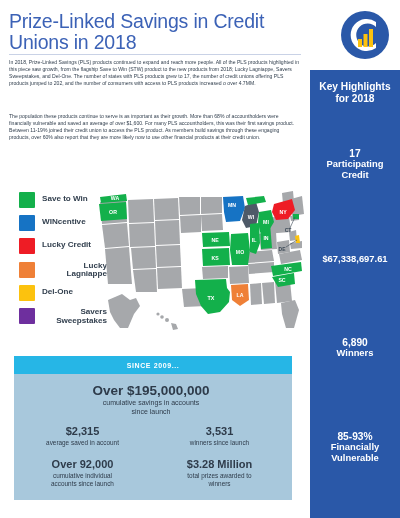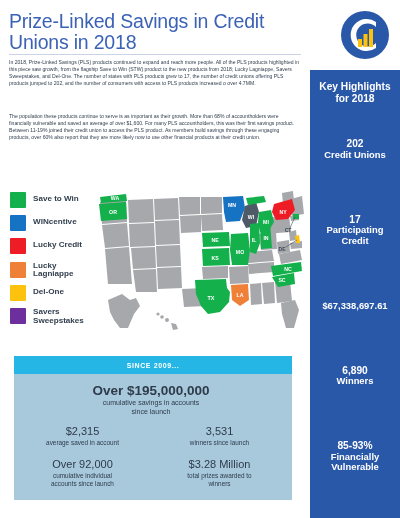--- a/index.html
+++ b/index.html
@@ -23,21 +23,21 @@
 
   .para{
     position:absolute;left:9px;width:292px;
     font-size:5.1px;line-height:7.05px;color:#33404f;
     text-align:left;
   }
   .para.p1{top:59px;}
   .para.p2{top:113px;}
 
   
-  .legend{position:absolute;left:10px;top:192px;width:88px;}
+  .legend{position:absolute;left:19px;top:192px;width:88px;text-align:right;}
   .legend-row{display:flex;align-items:flex-start;margin-bottom:6.2px;height:17px;}
   .legend-sw{width:16px;height:16px;flex:0 0 16px;border-radius:1px;}
   .legend-lbl{
     margin-left:7px;font-size:8.1px;line-height:8.6px;color:#33404f;
     font-weight:600;padding-top:3px;
   }
   .legend-row.two .legend-lbl{padding-top:0px;}
 
   
   .map{position:absolute;left:96px;top:188px;width:210px;height:150px;}
@@ -51,21 +51,21 @@
     background:#26b6e6;color:#ffffff;text-align:center;
     font-size:7px;font-weight:700;letter-spacing:0.6px;
     padding:5.5px 0 5.5px 0;
   }
   .since-body{background:#a8c8dc;padding:9px 4px 12px 0;}
   .stat-big{text-align:center;margin-bottom:9px;}
   .stat-big .v{font-size:13.5px;font-weight:700;color:#2e3b4a;line-height:15px;}
   .stat-big .l{font-size:7px;color:#2e3b4a;line-height:8.6px;margin-top:1px;}
   .stat-row{display:flex;}
   .stat-cell{flex:1;text-align:center;padding:0 6px;}
-  .stat-cell .v{font-size:11px;font-weight:400;color:#2e3b4a;line-height:13px;}
+  .stat-cell .v{font-size:11px;font-weight:700;color:#2e3b4a;line-height:13px;}
   .stat-cell .l{font-size:6.4px;color:#2e3b4a;line-height:8px;margin-top:1px;}
   .stat-row.r2{margin-top:11px;align-items:flex-end;}
   .stat-row.r2 .v{font-size:11px;}
 
   
   .right{position:absolute;left:310px;top:0;width:110px;height:518px;background:#fff;}
   .logo-zone{height:70px;display:flex;align-items:center;justify-content:center;}
   .logo{width:50px;height:50px;}
   .side-panel{
     position:absolute;left:0;top:70px;width:90px;height:448px;
@@ -290,24 +290,20 @@
         <rect x="58" y="38" width="8" height="36" fill="#fcc20e"></rect>
       </svg>
     </div>
     <div class="side-panel">
       <div class="side-title">
         <span>Key Highlights</span><br>
         <span>for 2018</span>
       </div>
       <div class="hl-list">
         <div class="hl">
-          <span class="v">202</span>
-          <span class="l">Credit Unions</span>
-        </div>
-        <div class="hl">
           <span class="v">17</span>
           <span class="l">Participating Credit</span>
         </div>
         <div class="hl small">
           <span class="v">$67,338,697.61</span>
         </div>
         <div class="hl">
           <span class="v">6,890</span>
           <span class="l">Winners</span>
         </div>

